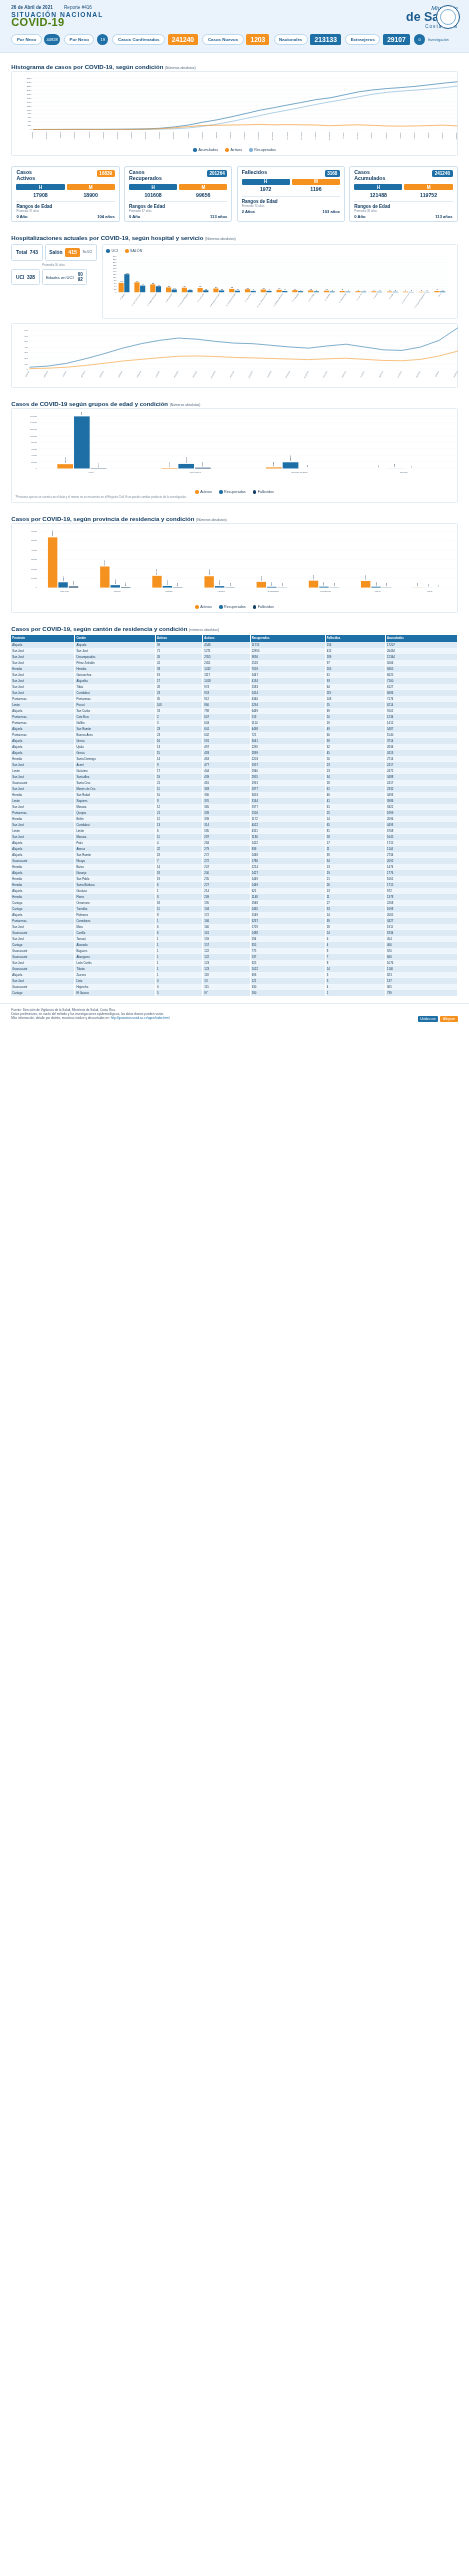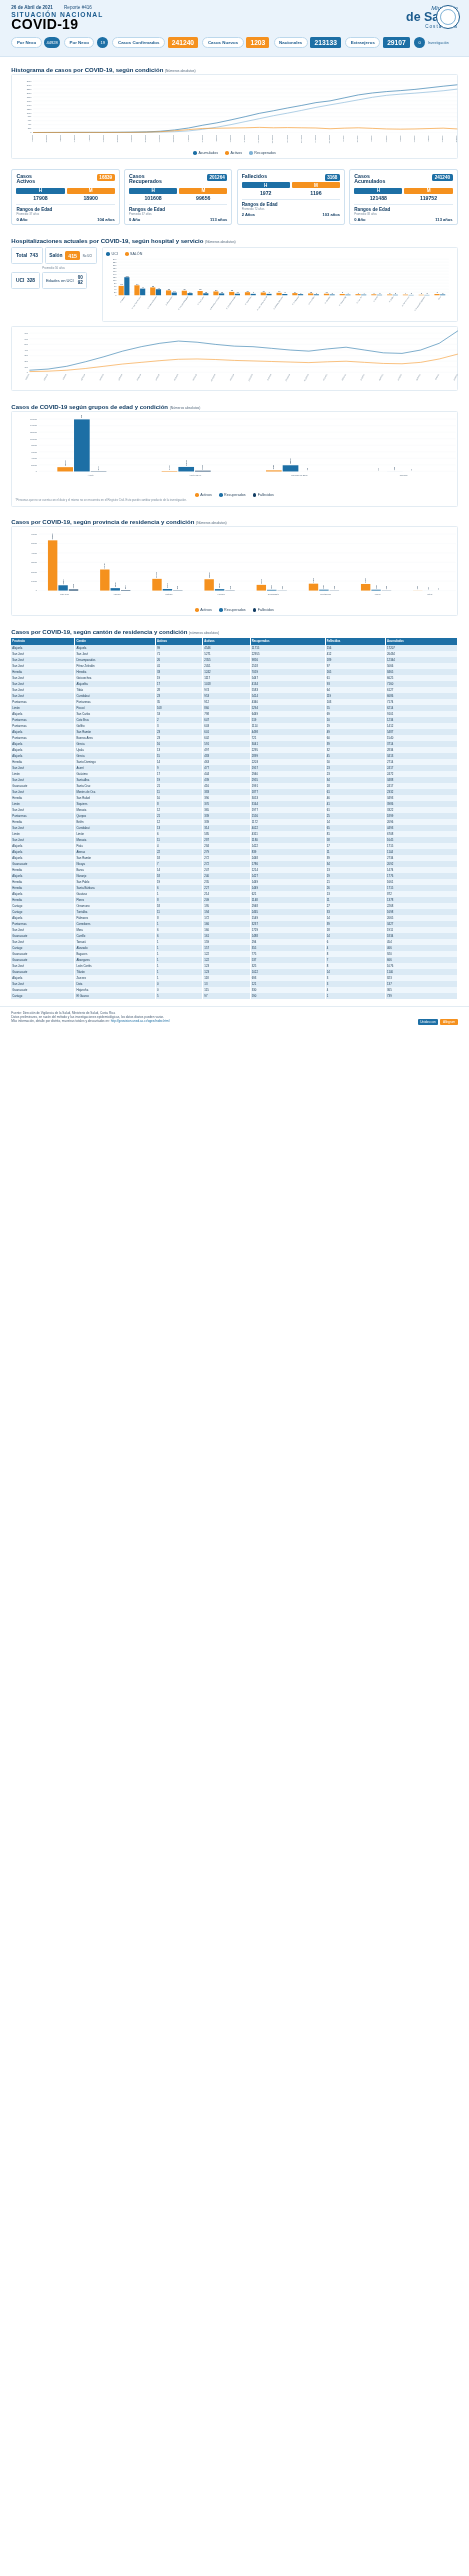--- a/index.html
+++ b/index.html
@@ -28,23 +28,23 @@
     margin-bottom: 1px;
   }
   .hdr-top .date { font-weight: bold; }
   .hdr-title-small {
     font-size: 6.7px;
     letter-spacing: 1px;
     color: #1d5c8e;
     font-weight: bold;
   }
   .hdr-title-big {
-    font-size: 14px;
+    font-size: 11px;
     font-weight: bold;
-    color: #000000;
+    color: #4d7c0f;
     letter-spacing: 0.3px;
     line-height: 1.05;
     margin-top: -1px;
   }
   .ministerio {
     position: absolute;
     right: 11.3px;
     top: 4.1px;
     text-align: right;
     color: #1d5c8e;

